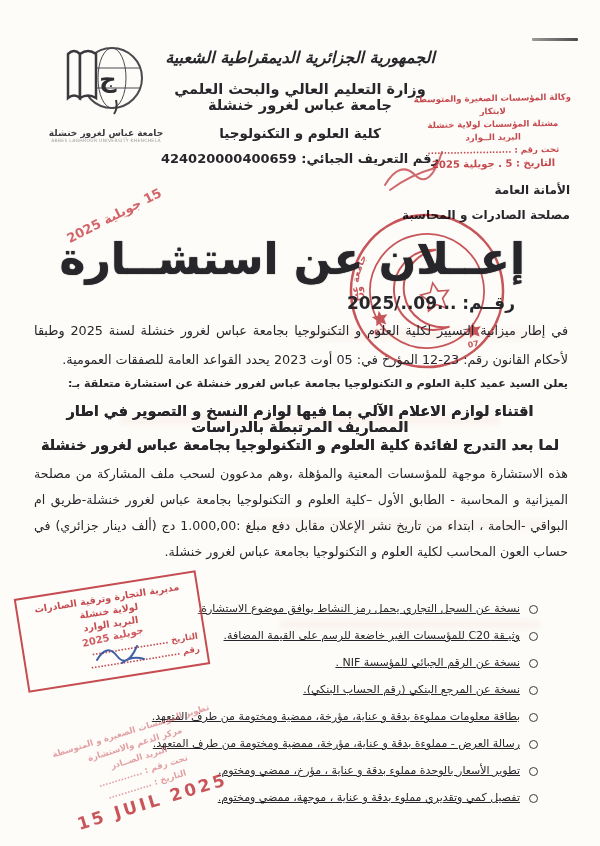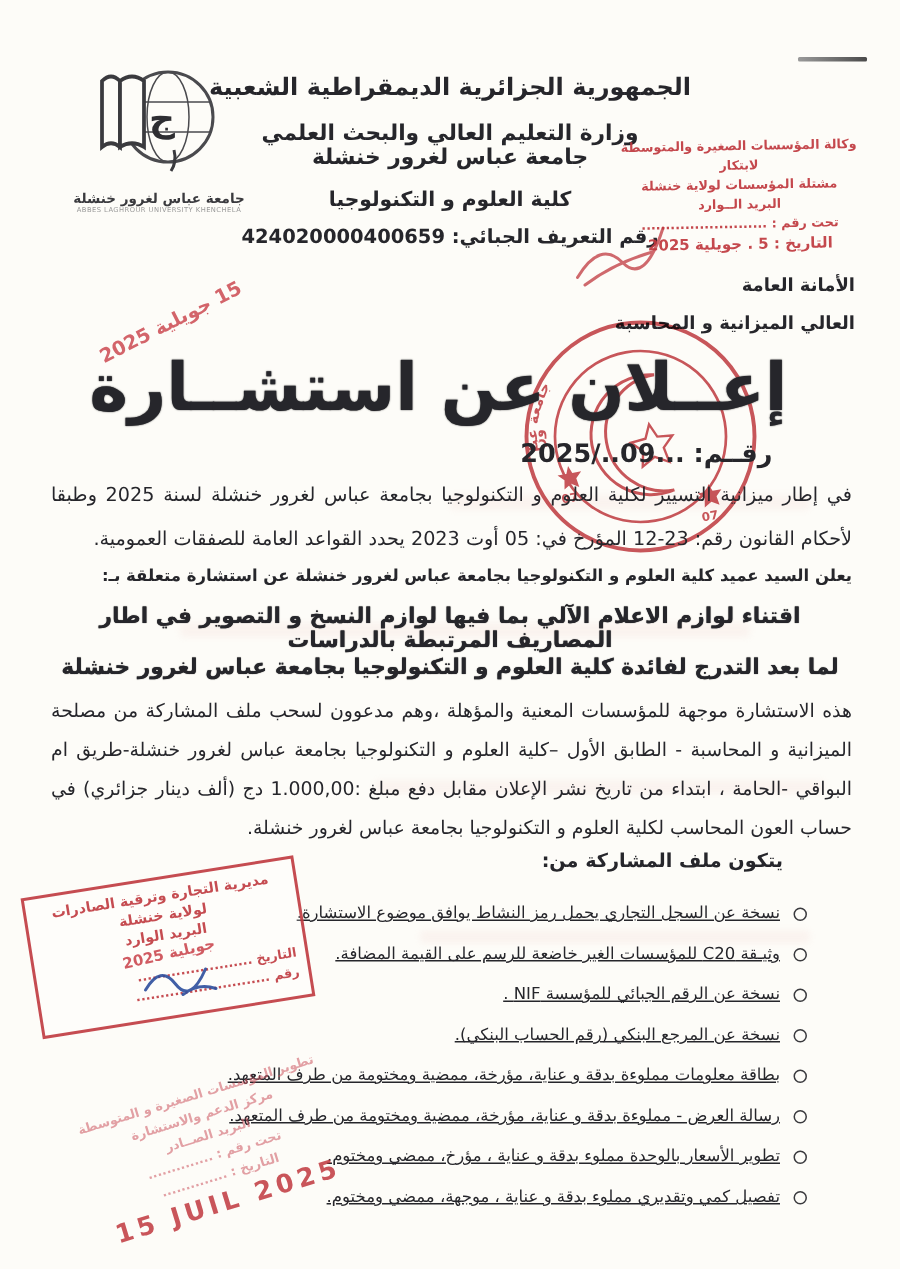--- a/index.html
+++ b/index.html
@@ -12,21 +12,21 @@
   
   .artifact{left:532px;top:38px;width:46px;height:3px;
     background:linear-gradient(90deg,#9a9a9a,#4a4a4a);border-radius:1px;}
   
   .logo{left:36px;top:40px;width:140px;text-align:center;}
   .logo-cap-ar{font-size:9px;font-weight:bold;color:#3a3a3e;margin-top:-2px;}
   .logo-cap-en{font-size:4.5px;color:#9a9a9a;letter-spacing:.3px;direction:ltr;}
   
   .hdr{left:120px;top:48px;width:360px;text-align:center;}
   .hdr div{font-weight:bold;}
-  .h-rep{font-size:16px;margin-bottom:14px;}
+  .h-rep{font-size:16px;margin-bottom:14px;font-style:italic;}
   .h-min{font-size:14.5px;margin-bottom:0;}
   .h-uni{font-size:14.5px;margin-bottom:12px;}
   .h-fac{font-size:13.5px;margin-bottom:10px;text-align:center;}
   .h-tax{font-size:13px;}
   
   .agency{left:398px;top:92px;width:190px;color:#c0393f;
     font-size:8.5px;font-weight:bold;text-align:center;line-height:13px;
     opacity:.92;transform:rotate(-1deg);}
   .agency .dots{letter-spacing:1px;}
   .agency .dt{font-size:10px;}
@@ -123,21 +123,21 @@
     <div>مشتلة المؤسسات لولاية خنشلة</div>
     <div>البريد الــوارد</div>
     <div class="dots">تحت رقم : ..........................</div>
     <div class="dt">التاريخ : 5 . جويلية 2025</div>
   </div>
   <svg class="abs agency-scribble" width="70" height="55" viewBox="0 0 70 55">
     <path d="M5,45 Q20,20 35,35 T62,12 M10,50 Q30,35 55,28" stroke="#c0393f" stroke-width="2" fill="none" stroke-linecap="round"></path>
   </svg>
 
   <div class="abs admin1">الأمانة العامة</div>
-  <div class="abs admin2">العالي الميزانية و المحاسبة</div>
+  <div class="abs admin2">مصلحة الصادرات و المحاسبة</div>
 
   <div class="abs date-recv">15 جويلية 2025</div>
 
   <svg class="abs round-stamp" width="162" height="162" viewBox="0 0 162 162">
     <circle cx="81" cy="81" r="76" fill="none" stroke="#c0393f" stroke-width="2.6"></circle>
     <circle cx="81" cy="81" r="57" fill="none" stroke="#c0393f" stroke-width="1.8"></circle>
     <defs>
       <path id="arcT" d="M 16,81 A 65,65 0 0 1 146,81"></path>
       <path id="arcB" d="M 150,81 A 69,69 0 0 1 12,81" transform="rotate(180 81 81)"></path>
     </defs>
@@ -156,21 +156,20 @@
   </svg>
 
   <div class="abs title">إعــلان عن استشــارة</div>
   <div class="abs numline">رقــم: ...09../2025</div>
 
   <p class="abs p1">في إطار ميزانية التسيير لكلية العلوم و التكنولوجيا بجامعة عباس لغرور خنشلة لسنة 2025 وطبقا لأحكام القانون رقم: 23-12 المؤرخ في: 05 أوت 2023 يحدد القواعد العامة للصفقات العمومية.</p>
   <p class="abs announce">يعلن السيد عميد كلية العلوم و التكنولوجيا بجامعة عباس لغرور خنشلة عن استشارة متعلقة بـ:</p>
   <div class="abs subj subj1">اقتناء لوازم الاعلام الآلي بما فيها لوازم النسخ و التصوير في اطار المصاريف المرتبطة بالدراسات</div>
   <div class="abs subj subj2">لما بعد التدرج لفائدة كلية العلوم و التكنولوجيا بجامعة عباس لغرور خنشلة</div>
   <p class="abs details">هذه الاستشارة موجهة للمؤسسات المعنية والمؤهلة ،وهم مدعوون لسحب ملف المشاركة من مصلحة الميزانية و المحاسبة - الطابق الأول –كلية العلوم و التكنولوجيا بجامعة عباس لغرور خنشلة-طريق ام البواقي -الحامة ، ابتداء من تاريخ نشر الإعلان مقابل دفع مبلغ :1.000,00 دج (ألف دينار جزائري) في حساب العون المحاسب لكلية العلوم و التكنولوجيا بجامعة عباس لغرور خنشلة.</p>
-  <div class="abs filehead">يتكون ملف المشاركة من:</div>
 
   <div class="abs list">
     <div class="li">
         <span class="ring"></span>
         <span>نسخة عن السجل التجاري يحمل رمز النشاط يوافق موضوع الاستشارة.</span>
       </div>
     <div class="li">
         <span class="ring"></span>
         <span>وثيـقة C20 للمؤسسات الغير خاضعة للرسم على القيمة المضافة.</span>
       </div>

